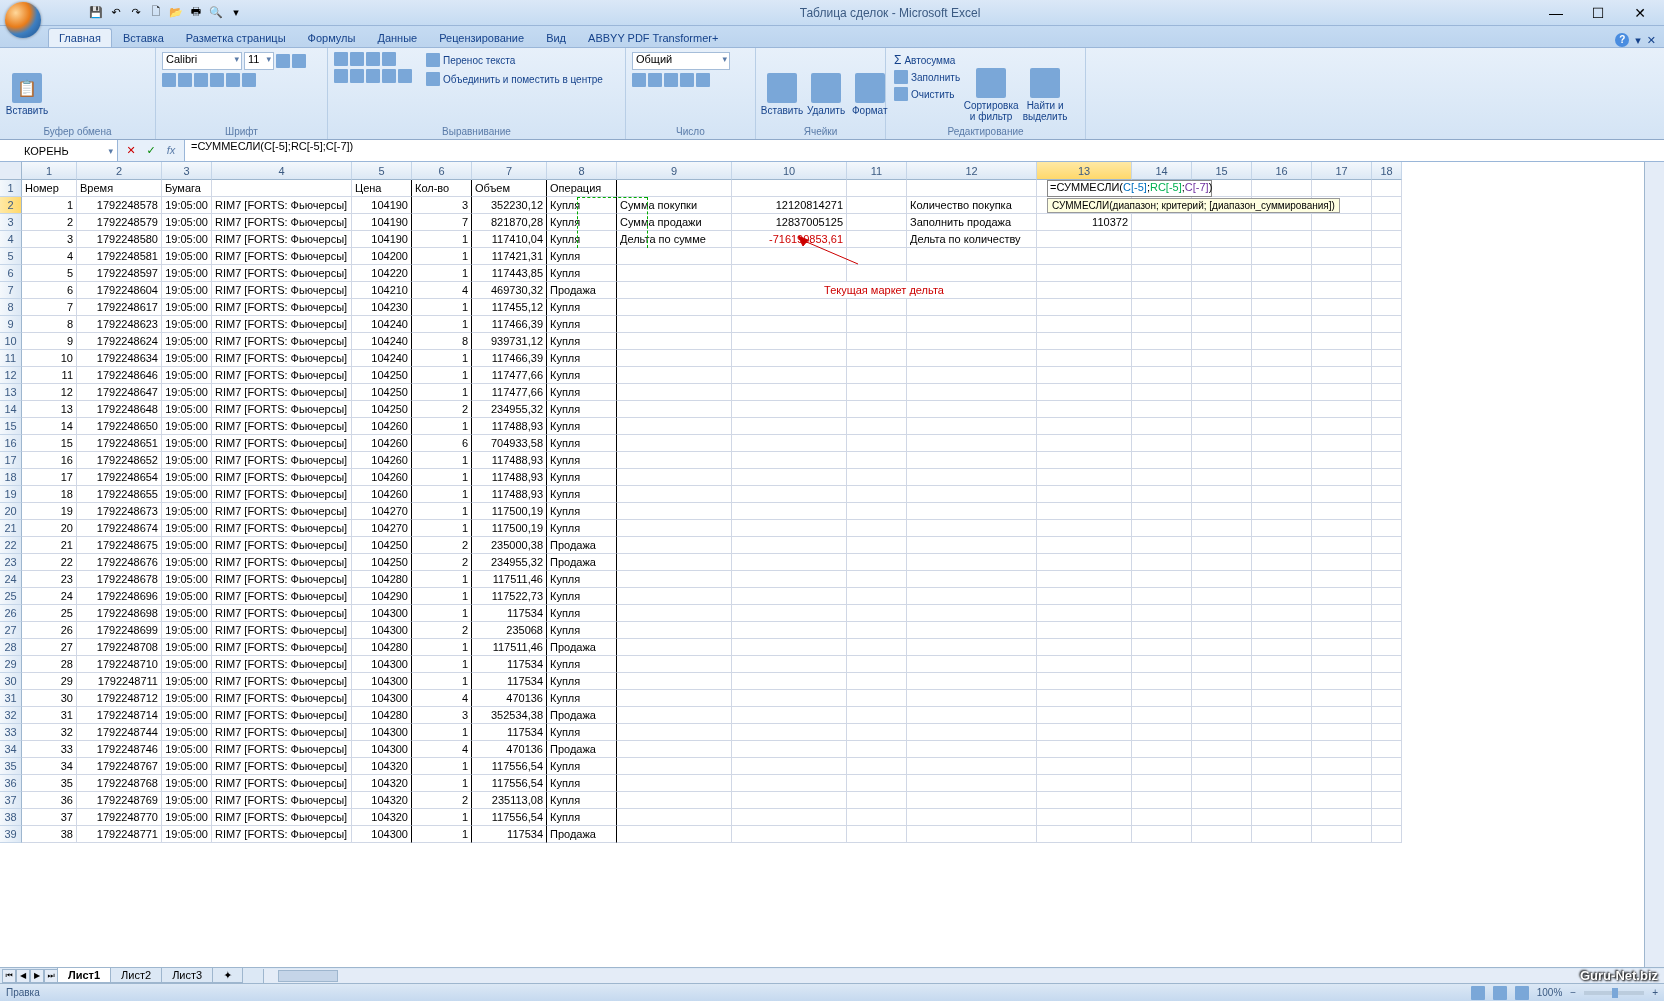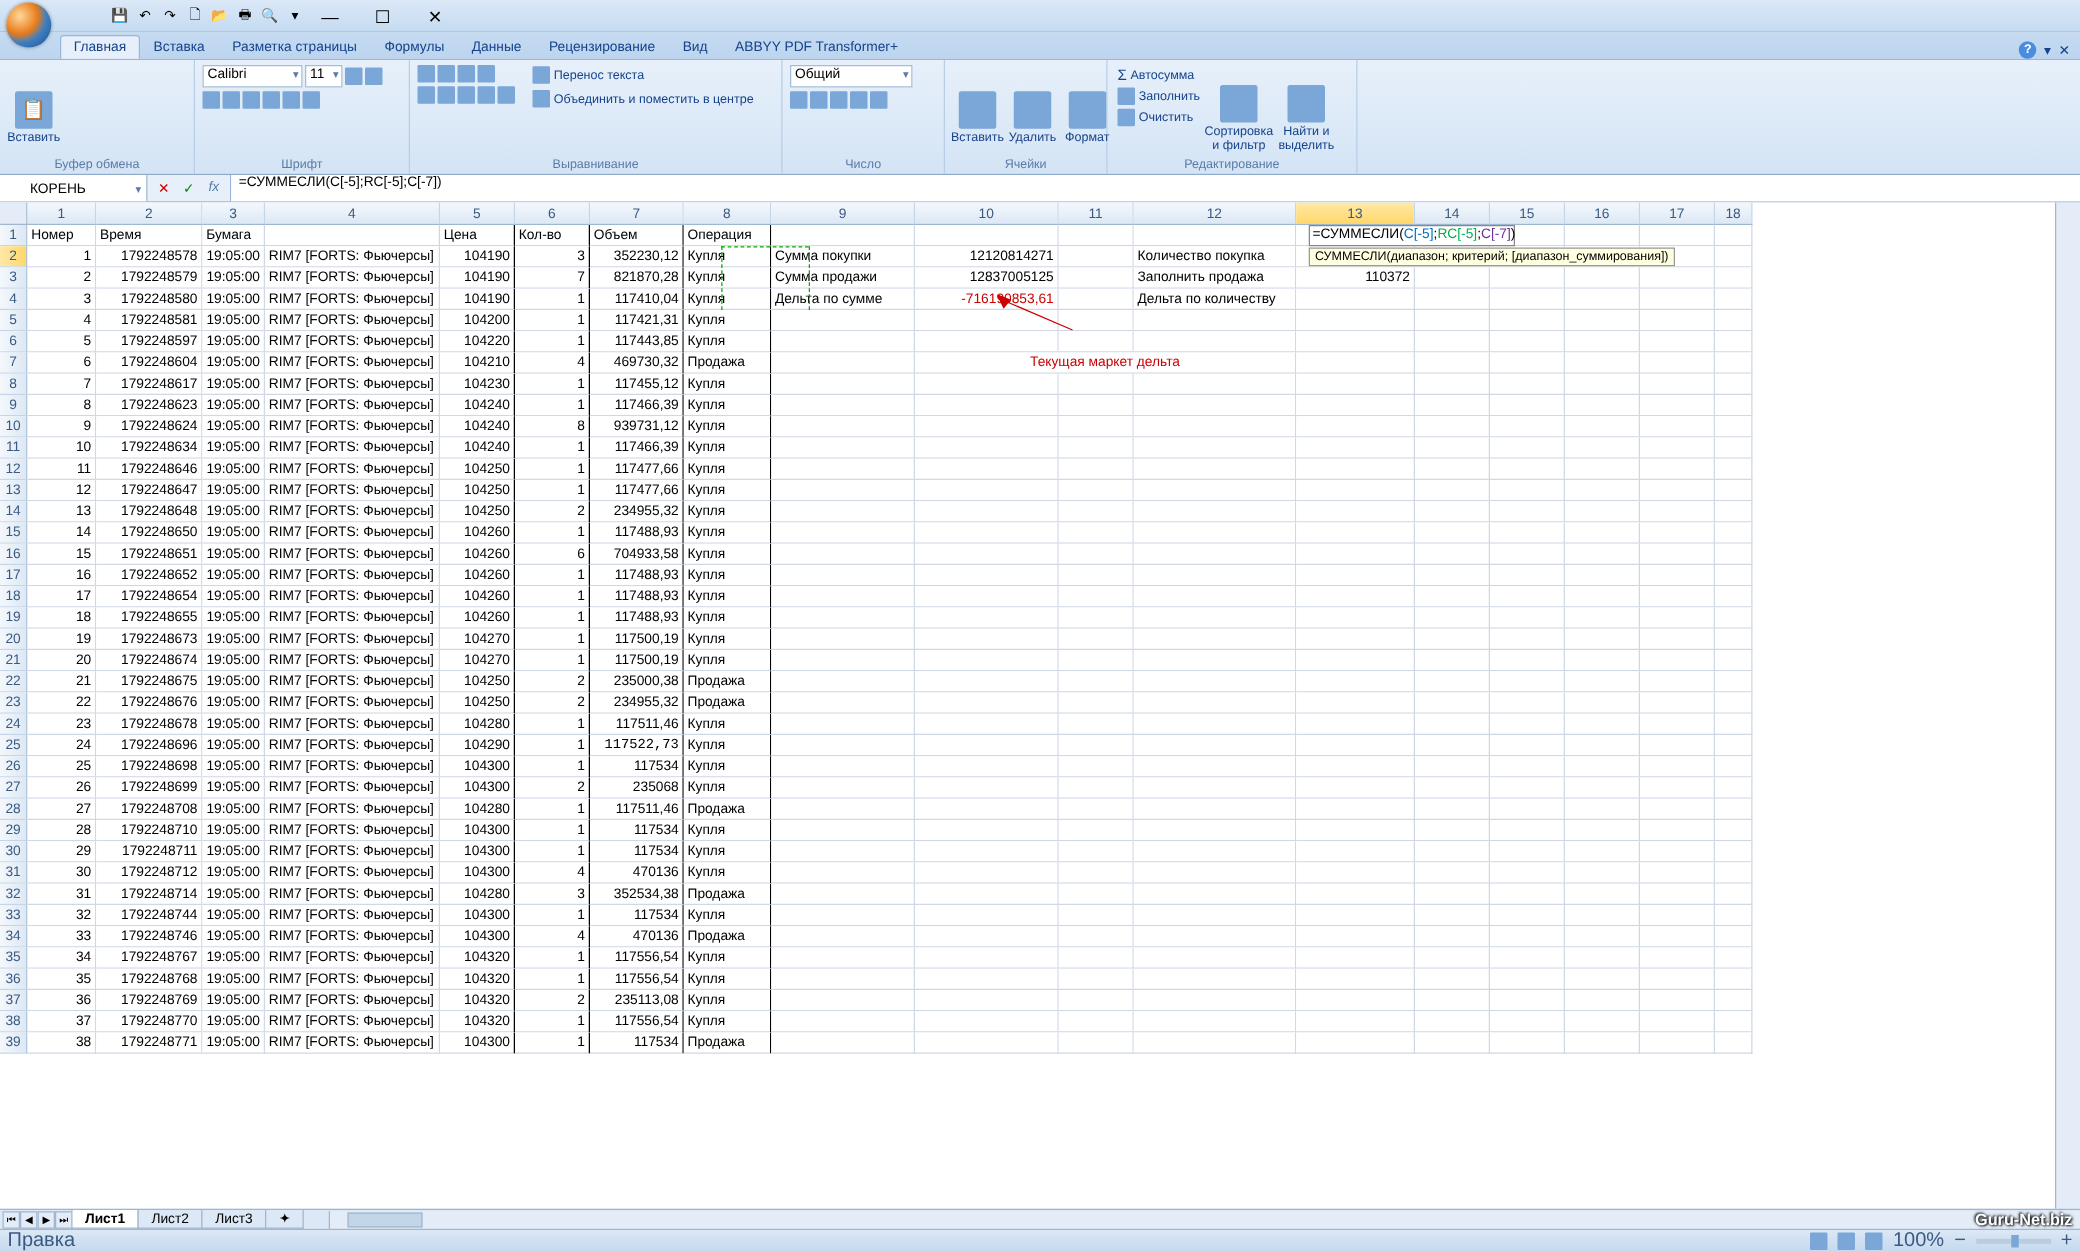--- a/index.html
+++ b/index.html
@@ -74,21 +74,21 @@
 .sheettabs { position: absolute; bottom: 18px; left: 0; right: 0; height: 16px; background: #dce8f5; display: flex; align-items: center; border-top: 1px solid #9eb6ce; }
 .navbtns { display: flex; gap: 0; margin-left: 2px; }
 .navbtn { width: 14px; height: 14px; border: 1px solid #9eb6ce; background: #e4ecf7; font-size: 8px; text-align: center; line-height: 12px; cursor: pointer; }
 .stab { padding: 0 10px; font-size: 11px; background: #fff; border: 1px solid #9eb6ce; border-top: none; margin-left: -1px; cursor: pointer; line-height: 14px; }
 .stab.active { font-weight: bold; background: #fff; }
 .stab.inactive { background: #dce8f5; }
 .hscroll { flex: 1; margin-left: 20px; height: 14px; background: #e4ecf7; border-left: 1px solid #9eb6ce; position: relative; }
 .hscroll-thumb { position: absolute; left: 14px; top: 1px; height: 12px; width: 60px; background: #c5d5e8; border: 1px solid #9eb6ce; }
 
 
-.statusbar { position: absolute; bottom: 0; left: 0; right: 0; height: 18px; background: linear-gradient(#dce8f5,#c5d9ef); border-top: 1px solid #9eb6ce; display: flex; align-items: center; font-size: 16px; color: #3b5a82; padding: 0 6px; }
+.statusbar { position: absolute; bottom: 0; left: 0; right: 0; height: 18px; background: linear-gradient(#dce8f5,#c5d9ef); border-top: 1px solid #9eb6ce; display: flex; align-items: center; font-size: 10px; color: #3b5a82; padding: 0 6px; }
 .status-right { margin-left: auto; display: flex; align-items: center; gap: 8px; }
 .watermark { position: absolute; right: 6px; bottom: 18px; font-size: 13px; color: #fff; text-shadow: 1px 1px 2px #000, -1px -1px 2px #000; font-weight: bold; z-index: 100; }
 .vscroll { position: absolute; right: 0; top: 162px; bottom: 34px; width: 20px; background: #e4ecf7; border-left: 1px solid #9eb6ce; }
 
 
 .ants-h { position: absolute; height: 1px; border-top: 1px dashed #111; z-index: 3; }
 .ants-v { position: absolute; width: 1px; border-left: 1px dashed #111; z-index: 3; }
 </style>
 </head>
 <body>
@@ -100,20 +100,21 @@
   <div class="qat">
     <div class="qat-btn">💾</div>
     <div class="qat-btn">↶</div>
     <div class="qat-btn">↷</div>
     <div class="qat-btn">🗋</div>
     <div class="qat-btn">📂</div>
     <div class="qat-btn">🖶</div>
     <div class="qat-btn">🔍</div>
     <div class="qat-btn">▾</div>
   </div>
+  <div class="title-text">Таблица сделок - Microsoft Excel</div>
   <div class="win-controls">
     <div class="win-btn">—</div>
     <div class="win-btn">☐</div>
     <div class="win-btn">✕</div>
   </div>
 </div>
 
 <div class="ribbon-tabs">
   <div class="rtab active">Главная</div>
   <div class="rtab">Вставка</div>
@@ -800,21 +801,21 @@
         <div class="cell" style="width: 60px;"></div>
         <div class="cell" style="width: 30px;"></div>
       </div>
       <div class="row">
         <div class="cell r" style="width: 55px;">24</div>
         <div class="cell r" style="width: 85px;">1792248696</div>
         <div class="cell r" style="width: 50px;">19:05:00</div>
         <div class="cell" style="width: 140px;">RIM7 [FORTS: Фьючерсы]</div>
         <div class="cell r bold-border-r" style="width: 60px;">104290</div>
         <div class="cell r bold-border-r" style="width: 60px;">1</div>
-        <div class="cell r bold-border-r" style="width: 75px; font-family: Liberation Mono, monospace;">117522,73</div>
+        <div class="cell r bold-border-r" style="width: 75px;">117522,73</div>
         <div class="cell bold-border-r" style="width: 70px;">Купля</div>
         <div class="cell" style="width: 115px;"></div>
         <div class="cell" style="width: 115px;"></div>
         <div class="cell" style="width: 60px;"></div>
         <div class="cell" style="width: 130px;"></div>
         <div class="cell" style="width: 95px;"></div>
         <div class="cell" style="width: 60px;"></div>
         <div class="cell" style="width: 60px;"></div>
         <div class="cell" style="width: 60px;"></div>
         <div class="cell" style="width: 60px;"></div>

